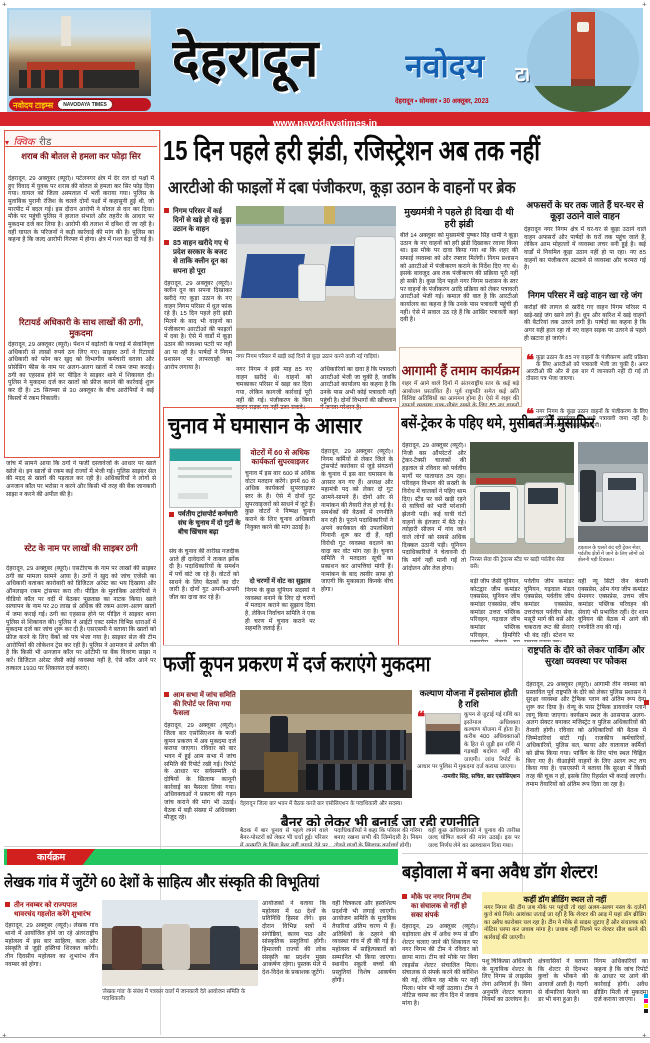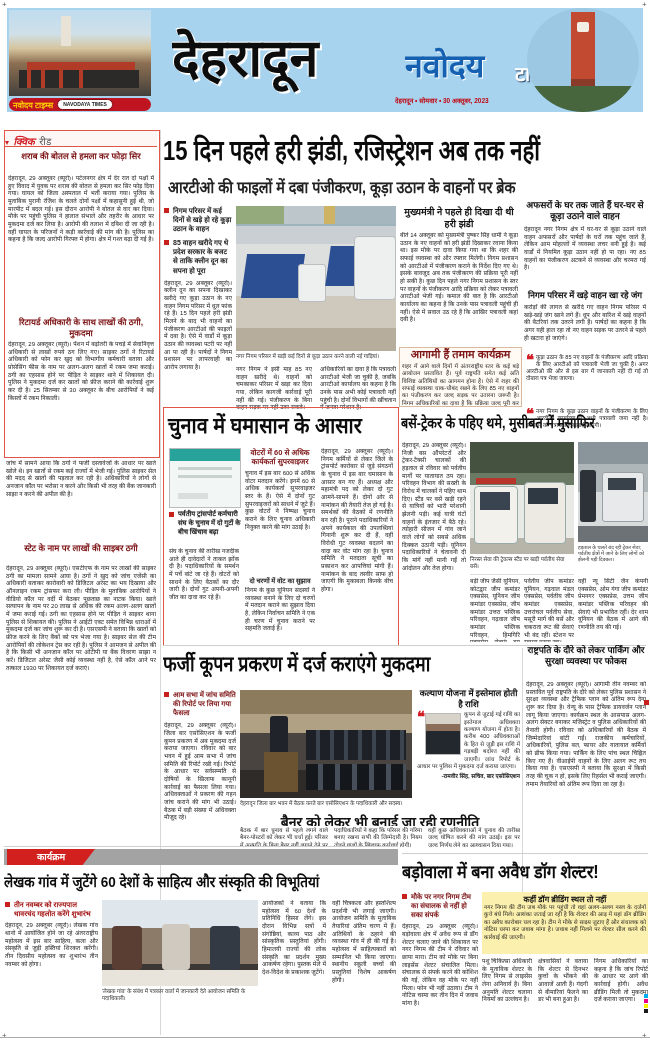--- a/index.html
+++ b/index.html
@@ -47,25 +47,28 @@
     <div class="abs" style="left:398px;top:36px;width:130px;height:46px;font-size:32px;font-weight:800;color:#1560b0;white-space:nowrap;line-height:44px;text-shadow:1px 1px 0 #ffffff;">नवोदय</div>
     <div class="abs" style="left:165px;top:8px;width:240px;height:86px;font-size:52px;font-weight:800;color:#0d0d0d;white-space:nowrap;line-height:84px;text-shadow:2px 2px 0 #ffffff, -1px -1px 0 #ffffff;">देहरादून</div>
     <div class="abs" style="left:508px;top:52px;width:90px;height:30px;font-size:20px;font-weight:800;color:#ffffff;white-space:nowrap;line-height:28px;text-shadow:1px 1px 1px #27496b;">टाइम्स</div>
     <div class="abs" style="left:388px;top:88px;width:170px;height:10px;font-size:6.5px;font-weight:bold;color:#c00510;white-space:nowrap;">देहरादून • सोमवार • 30 अक्तूबर, 2023</div>
     <div class="abs" style="left:520px;top:0px;width:112px;height:104px;border-radius:50%;background:#9cc8e4;overflow:hidden;">
       <div class="abs" style="left:44px;top:4px;width:24px;height:96px;background:linear-gradient(180deg,#c24a31 0 70%,#8a3a28 70% 100%);"></div>
       <div class="abs" style="left:50px;top:14px;width:12px;height:10px;background:#f2efe6;border-radius:2px;"></div>
       <div class="abs" style="left:0px;top:78px;width:112px;height:26px;background:#47663e;"></div>
     </div>
   </div>
+  <div class="abs" style="left:0;top:112px;width:650px;height:14px;background:#d6242a;text-align:center;">
+    <span style="color:#fff;font-weight:bold;font-size:9.5px;line-height:14px;">www.navodayatimes.in</span>
+  </div>
 
   <div class="abs" style="left:4px;top:130px;width:154px;height:326px;border:1px solid #e05545;">
     <div class="abs" style="left:0;top:0;width:152px;height:15px;border-bottom:1px solid #e05545;background:#fdf6f4;">
       <span style="color:#d21f26;font-size:8px;">▾</span>
-      <span style="color:#d21f26;font-weight:bold;font-style:italic;font-size:10px;text-align:center;">क्विक</span>
+      <span style="color:#d21f26;font-weight:normal;font-style:italic;font-size:10px;text-align:center;">क्विक</span>
       <span style="color:#555;font-size:10px;">रीड</span>
     </div>
     <div class="abs mh" style="left:3px;top:20px;width:146px;height:22px;font-size:8.5px;">शराब की बोतल से हमला कर फोड़ा सिर</div>
     <div class="abs j" style="left:3px;top:44px;width:146px;height:138px;">देहरादून, 29 अक्तूबर (ब्यूरो)। पटेलनगर क्षेत्र में देर रात दो पक्षों में हुए विवाद में युवक पर शराब की बोतल से हमला कर सिर फोड़ दिया गया। घायल को जिला अस्पताल में भर्ती कराया गया। पुलिस के मुताबिक पुरानी रंजिश के चलते दोनों पक्षों में कहासुनी हुई थी, जो मारपीट में बदल गई। इस दौरान आरोपी ने बोतल से वार कर दिया। मौके पर पहुंची पुलिस ने हालात संभाले और तहरीर के आधार पर मुकदमा दर्ज कर लिया है। आरोपी की तलाश में दबिश दी जा रही है। वहीं घायल के परिजनों ने कड़ी कार्रवाई की मांग की है। पुलिस का कहना है कि जल्द आरोपी गिरफ्त में होगा। क्षेत्र में गश्त बढ़ा दी गई है।</div>
     <div class="abs mh" style="left:3px;top:186px;width:146px;height:22px;font-size:8.5px;">रिटायर्ड अधिकारी के साथ लाखों की ठगी, मुकदमा</div>
     <div class="abs j" style="left:3px;top:210px;width:146px;height:112px;">देहरादून, 29 अक्तूबर (ब्यूरो)। पेंशन में बढ़ोतरी के पचड़े में सेवानिवृत्त अधिकारी से लाखों रुपये ठग लिए गए। साइबर ठगों ने रिटायर्ड अधिकारी को फोन कर खुद को विभागीय कर्मचारी बताया और प्रोसेसिंग फीस के नाम पर अलग-अलग खातों में रकम जमा कराई। ठगी का एहसास होने पर पीड़ित ने साइबर थाने में शिकायत दी। पुलिस ने मुकदमा दर्ज कर खातों को फ्रीज कराने की कार्रवाई शुरू कर दी है। 25 सितम्बर से 30 अक्तूबर के बीच आरोपियों ने कई किस्तों में रकम निकाली।</div>
   </div>
   <div class="abs j" style="left:6px;top:460px;width:150px;height:80px;">जांच में सामने आया कि ठगों ने फर्जी दस्तावेजों के आधार पर खाते खोले थे। इन खातों से रकम कई राज्यों में भेजी गई। पुलिस साइबर सेल की मदद से खातों की पड़ताल कर रही है। अधिकारियों ने लोगों से अनजान कॉल पर भरोसा न करने और किसी भी तरह की बैंक जानकारी साझा न करने की अपील की है।</div>
   <div class="abs mh" style="left:6px;top:543px;width:150px;height:20px;font-size:8.5px;">स्टेट के नाम पर लाखों की साइबर ठगी</div>
   <div class="abs j" style="left:6px;top:565px;width:150px;height:278px;">देहरादून, 29 अक्तूबर (ब्यूरो)। एसटीएफ के नाम पर लाखों की साइबर ठगी का मामला सामने आया है। ठगों ने खुद को जांच एजेंसी का अधिकारी बताकर कारोबारी को डिजिटल अरेस्ट का भय दिखाया और ऑनलाइन रकम ट्रांसफर करा ली। पीड़ित के मुताबिक आरोपियों ने वीडियो कॉल पर वर्दी में बैठकर पूछताछ का नाटक किया। खाते सत्यापन के नाम पर 20 लाख से अधिक की रकम अलग-अलग खातों में जमा कराई गई। ठगी का एहसास होने पर पीड़ित ने साइबर थाना पुलिस से शिकायत की। पुलिस ने आईटी एक्ट समेत विभिन्न धाराओं में मुकदमा दर्ज कर जांच शुरू कर दी है। एसएसपी ने बताया कि खातों को फ्रीज करने के लिए बैंकों को पत्र भेजा गया है। साइबर सेल की टीम आरोपियों की लोकेशन ट्रेस कर रही है। पुलिस ने आमजन से अपील की है कि किसी भी अनजान कॉल पर ओटीपी या बैंक विवरण साझा न करें। डिजिटल अरेस्ट जैसी कोई व्यवस्था नहीं है, ऐसे कॉल आने पर तत्काल 1930 पर शिकायत दर्ज कराएं।</div>
@@ -88,21 +91,21 @@
     <div class="abs" style="left:0;top:0;width:160px;height:18px;background:linear-gradient(90deg,#8fa65f 0 30%,#c9cfd2 30% 55%,#e0b23c 55% 62%,#aab8bf 62% 100%);opacity:.7;"></div>
   </div>
   <div class="abs cap" style="left:236px;top:353px;width:160px;height:11px;">नगर निगम परिसर में खड़ी कई दिनों से कूड़ा उठान करने वाली नई गाड़ियां।</div>
   <div class="abs j" style="left:236px;top:366px;width:76px;height:74px;">नगर निगम ने इसी माह 85 नए वाहन खरीदे थे। वाहनों को चमकाकर परिसर में खड़ा कर दिया गया, लेकिन कागजी कार्रवाई पूरी नहीं की गई। पंजीकरण के बिना वाहन सड़क पर नहीं उतर सकते।</div>
   <div class="abs j" style="left:320px;top:366px;width:76px;height:74px;">अधिकारियों का दावा है कि पत्रावली आरटीओ भेजी जा चुकी है, जबकि आरटीओ कार्यालय का कहना है कि उनके पास अभी कोई पत्रावली नहीं पहुंची है। दोनों विभागों की खींचतान में जनता परेशान है।</div>
 
   <div class="abs mh" style="left:400px;top:206px;width:118px;height:24px;font-size:9.5px;color:#111;">मुख्यमंत्री ने पहले ही दिखा दी थी हरी झंडी</div>
   <div class="abs j" style="left:400px;top:232px;width:118px;height:112px;">बीते 14 अक्तूबर को मुख्यमंत्री पुष्कर सिंह धामी ने कूड़ा उठान के नए वाहनों को हरी झंडी दिखाकर रवाना किया था। इस मौके पर दावा किया गया था कि शहर की सफाई व्यवस्था को और रफ्तार मिलेगी। निगम प्रशासन को आरटीओ में पंजीकरण कराने के निर्देश दिए गए थे। इसके बावजूद अब तक पंजीकरण की प्रक्रिया पूरी नहीं हो सकी है। कुछ दिन पहले नगर निगम प्रशासन के स्तर पर वाहनों के पंजीकरण आदि प्रक्रिया को लेकर पत्रावली आरटीओ भेजी गई। कमाल की बात है कि आरटीओ कार्यालय का कहना है कि उनके पास पत्रावली पहुंची ही नहीं। ऐसे में सवाल उठ रहे हैं कि आखिर पत्रावली कहां दबी है।</div>
 
   <div class="abs" style="left:399px;top:347px;width:121px;height:58px;border:1px solid #d9b9a0;background:#fffaf4;">
-    <div class="mh" style="font-size:11px;margin-top:0;">आगामी हैं तमाम कार्यक्रम</div>
+    <div class="mh" style="font-size:13px;margin-top:15px;">आगामी हैं तमाम कार्यक्रम</div>
     <div class="j" style="margin:1px 2px;font-size:5.8px;height:44px;overflow:hidden;">शहर में आने वाले दिनों में अंतरराष्ट्रीय स्तर के कई बड़े आयोजन प्रस्तावित हैं। पूर्व राष्ट्रपति समेत कई अति विशिष्ट अतिथियों का आगमन होना है। ऐसे में शहर की सफाई व्यवस्था चाक-चौबंद रखने के लिए 85 नए वाहनों का पंजीकरण कर जल्द सड़क पर उतारना जरूरी है। निगम अधिकारियों का दावा है कि प्रक्रिया जल्द पूरी कर ली जाएगी।</div>
   </div>
 
   <div class="abs mh" style="left:524px;top:200px;width:122px;height:24px;font-size:9px;color:#111;">अफसरों के घर तक जाते हैं घर-घर से कूड़ा उठाने वाले वाहन</div>
   <div class="abs j" style="left:524px;top:226px;width:122px;height:62px;">देहरादून नगर निगम क्षेत्र में घर-घर से कूड़ा उठाने वाले वाहन अफसरों और पार्षदों के घरों तक पहुंच जाते हैं, लेकिन आम मोहल्लों में व्यवस्था लचर बनी हुई है। कई वार्डों में नियमित कूड़ा उठान नहीं हो पा रहा। नए 85 वाहनों का पंजीकरण अटकने से व्यवस्था और चरमरा गई है।</div>
   <div class="abs mh" style="left:524px;top:290px;width:122px;height:12px;font-size:8.5px;color:#111;">निगम परिसर में खड़े वाहन खा रहे जंग</div>
   <div class="abs j" style="left:524px;top:304px;width:122px;height:48px;">करोड़ों की लागत से खरीदे गए वाहन निगम परिसर में खड़े-खड़े जंग खाने लगे हैं। धूप और बारिश में खड़े वाहनों की बैटरियां तक उतरने लगी हैं। पार्षदों का कहना है कि अगर यही हाल रहा तो नए वाहन सड़क पर उतरने से पहले ही खटारा हो जाएंगे।</div>
 
   <div class="abs quote" style="left:524px;top:354px;width:122px;height:26px;">
     <span class="qmark" style="float:left;margin-right:2px;">❝</span>
@@ -177,21 +180,21 @@
   <div class="abs j" style="left:240px;top:827px;width:88px;height:20px;font-size:5.8px;">बैठक में बार चुनाव से पहले लगने वाले बैनर-पोस्टरों को लेकर भी चर्चा हुई। परिसर में अनुमति के बिना बैनर नहीं लगाने देने पर सहमति बनी।</div>
   <div class="abs j" style="left:334px;top:827px;width:88px;height:20px;font-size:5.8px;">पदाधिकारियों ने कहा कि परिसर की गरिमा बनाए रखना सभी की जिम्मेदारी है। नियम तोड़ने वालों के खिलाफ कार्रवाई होगी।</div>
   <div class="abs j" style="left:428px;top:827px;width:92px;height:20px;font-size:5.8px;">वहीं कुछ अधिवक्ताओं ने चुनाव की तारीख जल्द घोषित करने की मांग उठाई। इस पर जल्द निर्णय लेने का आश्वासन दिया गया।</div>
 
   <div class="abs rule-v" style="left:522px;top:648px;height:255px;"></div>
   <div class="abs mh" style="left:526px;top:645px;width:120px;height:34px;font-size:9px;color:#111;">राष्ट्रपति के दौरे को लेकर पार्किंग और सुरक्षा व्यवस्था पर फोकस</div>
   <div class="abs j" style="left:526px;top:681px;width:120px;height:222px;">देहरादून, 29 अक्तूबर (ब्यूरो)। आगामी तीन नवम्बर को प्रस्तावित पूर्व राष्ट्रपति के दौरे को लेकर पुलिस प्रशासन ने सुरक्षा व्यवस्था और ट्रैफिक प्लान को अंतिम रूप देना शुरू कर दिया है। वेन्यू के पास ट्रैफिक डायवर्जन प्लान लागू किया जाएगा। कार्यक्रम स्थल के आसपास अलग-अलग सेक्टर बनाकर मजिस्ट्रेट व पुलिस अधिकारियों की तैनाती होगी। रविवार को अधिकारियों की बैठक में जिम्मेदारियां बांटी गईं। राजकीय कर्मचारियों, अधिकारियों, पुलिस बल, फायर और यातायात कर्मियों को ब्रीफ किया गया। पार्किंग के लिए पांच स्थल चिह्नित किए गए हैं। वीआईपी वाहनों के लिए अलग रूट तय किया गया है। एसएसपी ने बताया कि सुरक्षा में किसी तरह की चूक न हो, इसके लिए रिहर्सल भी कराई जाएगी। तमाम तैयारियों को अंतिम रूप दिया जा रहा है।</div>
   <div class="abs" style="left:644px;top:700px;width:5px;height:5px;background:#c8201d;"></div>
 
   <div class="abs rule-h" style="left:4px;top:846px;width:394px;"></div>
-  <div class="abs" style="left:4px;top:849px;width:394px;height:16px;background:#a3a3a3;">
+  <div class="abs" style="left:4px;top:849px;width:394px;height:16px;background:#22c55e;">
     <div class="ribbon abs" style="left:3px;top:0px;width:88px;height:16px;">कार्यक्रम</div>
   </div>
   <div class="abs hl" style="left:4px;top:868px;width:438px;font-size:15px;line-height:28px;transform:scaleX(0.9);">लेखक गांव में जुटेंगे 60 देशों के साहित्य और संस्कृति की विभूतियां</div>
   <div class="abs" style="left:5px;top:900px;width:93px;height:135px;">
     <div class="bullet-item" style="font-size:7px;color:#a31515;">तीन नवम्बर को राज्यपाल थावरचंद गहलोत करेंगे शुभारंभ</div>
     <div class="j" style="margin-top:4px;height:96px;overflow:hidden;">देहरादून, 29 अक्तूबर (ब्यूरो)। लेखक गांव थानो में आयोजित होने जा रहे अंतरराष्ट्रीय महोत्सव में इस बार साहित्य, कला और संस्कृति से जुड़ी हस्तियां शिरकत करेंगी। तीन दिवसीय महोत्सव का शुभारंभ तीन नवम्बर को होगा।</div>
   </div>
   <div class="abs photo" style="left:102px;top:900px;width:156px;height:86px;background:linear-gradient(180deg,#dfe7ec 0 32%,#8d7b6a 32% 74%,#3a3734 74% 100%);">
     <div class="abs" style="left:10px;top:26px;width:30px;height:44px;background:#5a3d33;border-radius:4px;"></div>
     <div class="abs" style="left:60px;top:24px;width:28px;height:46px;background:#cfc9c0;border-radius:4px;"></div>

